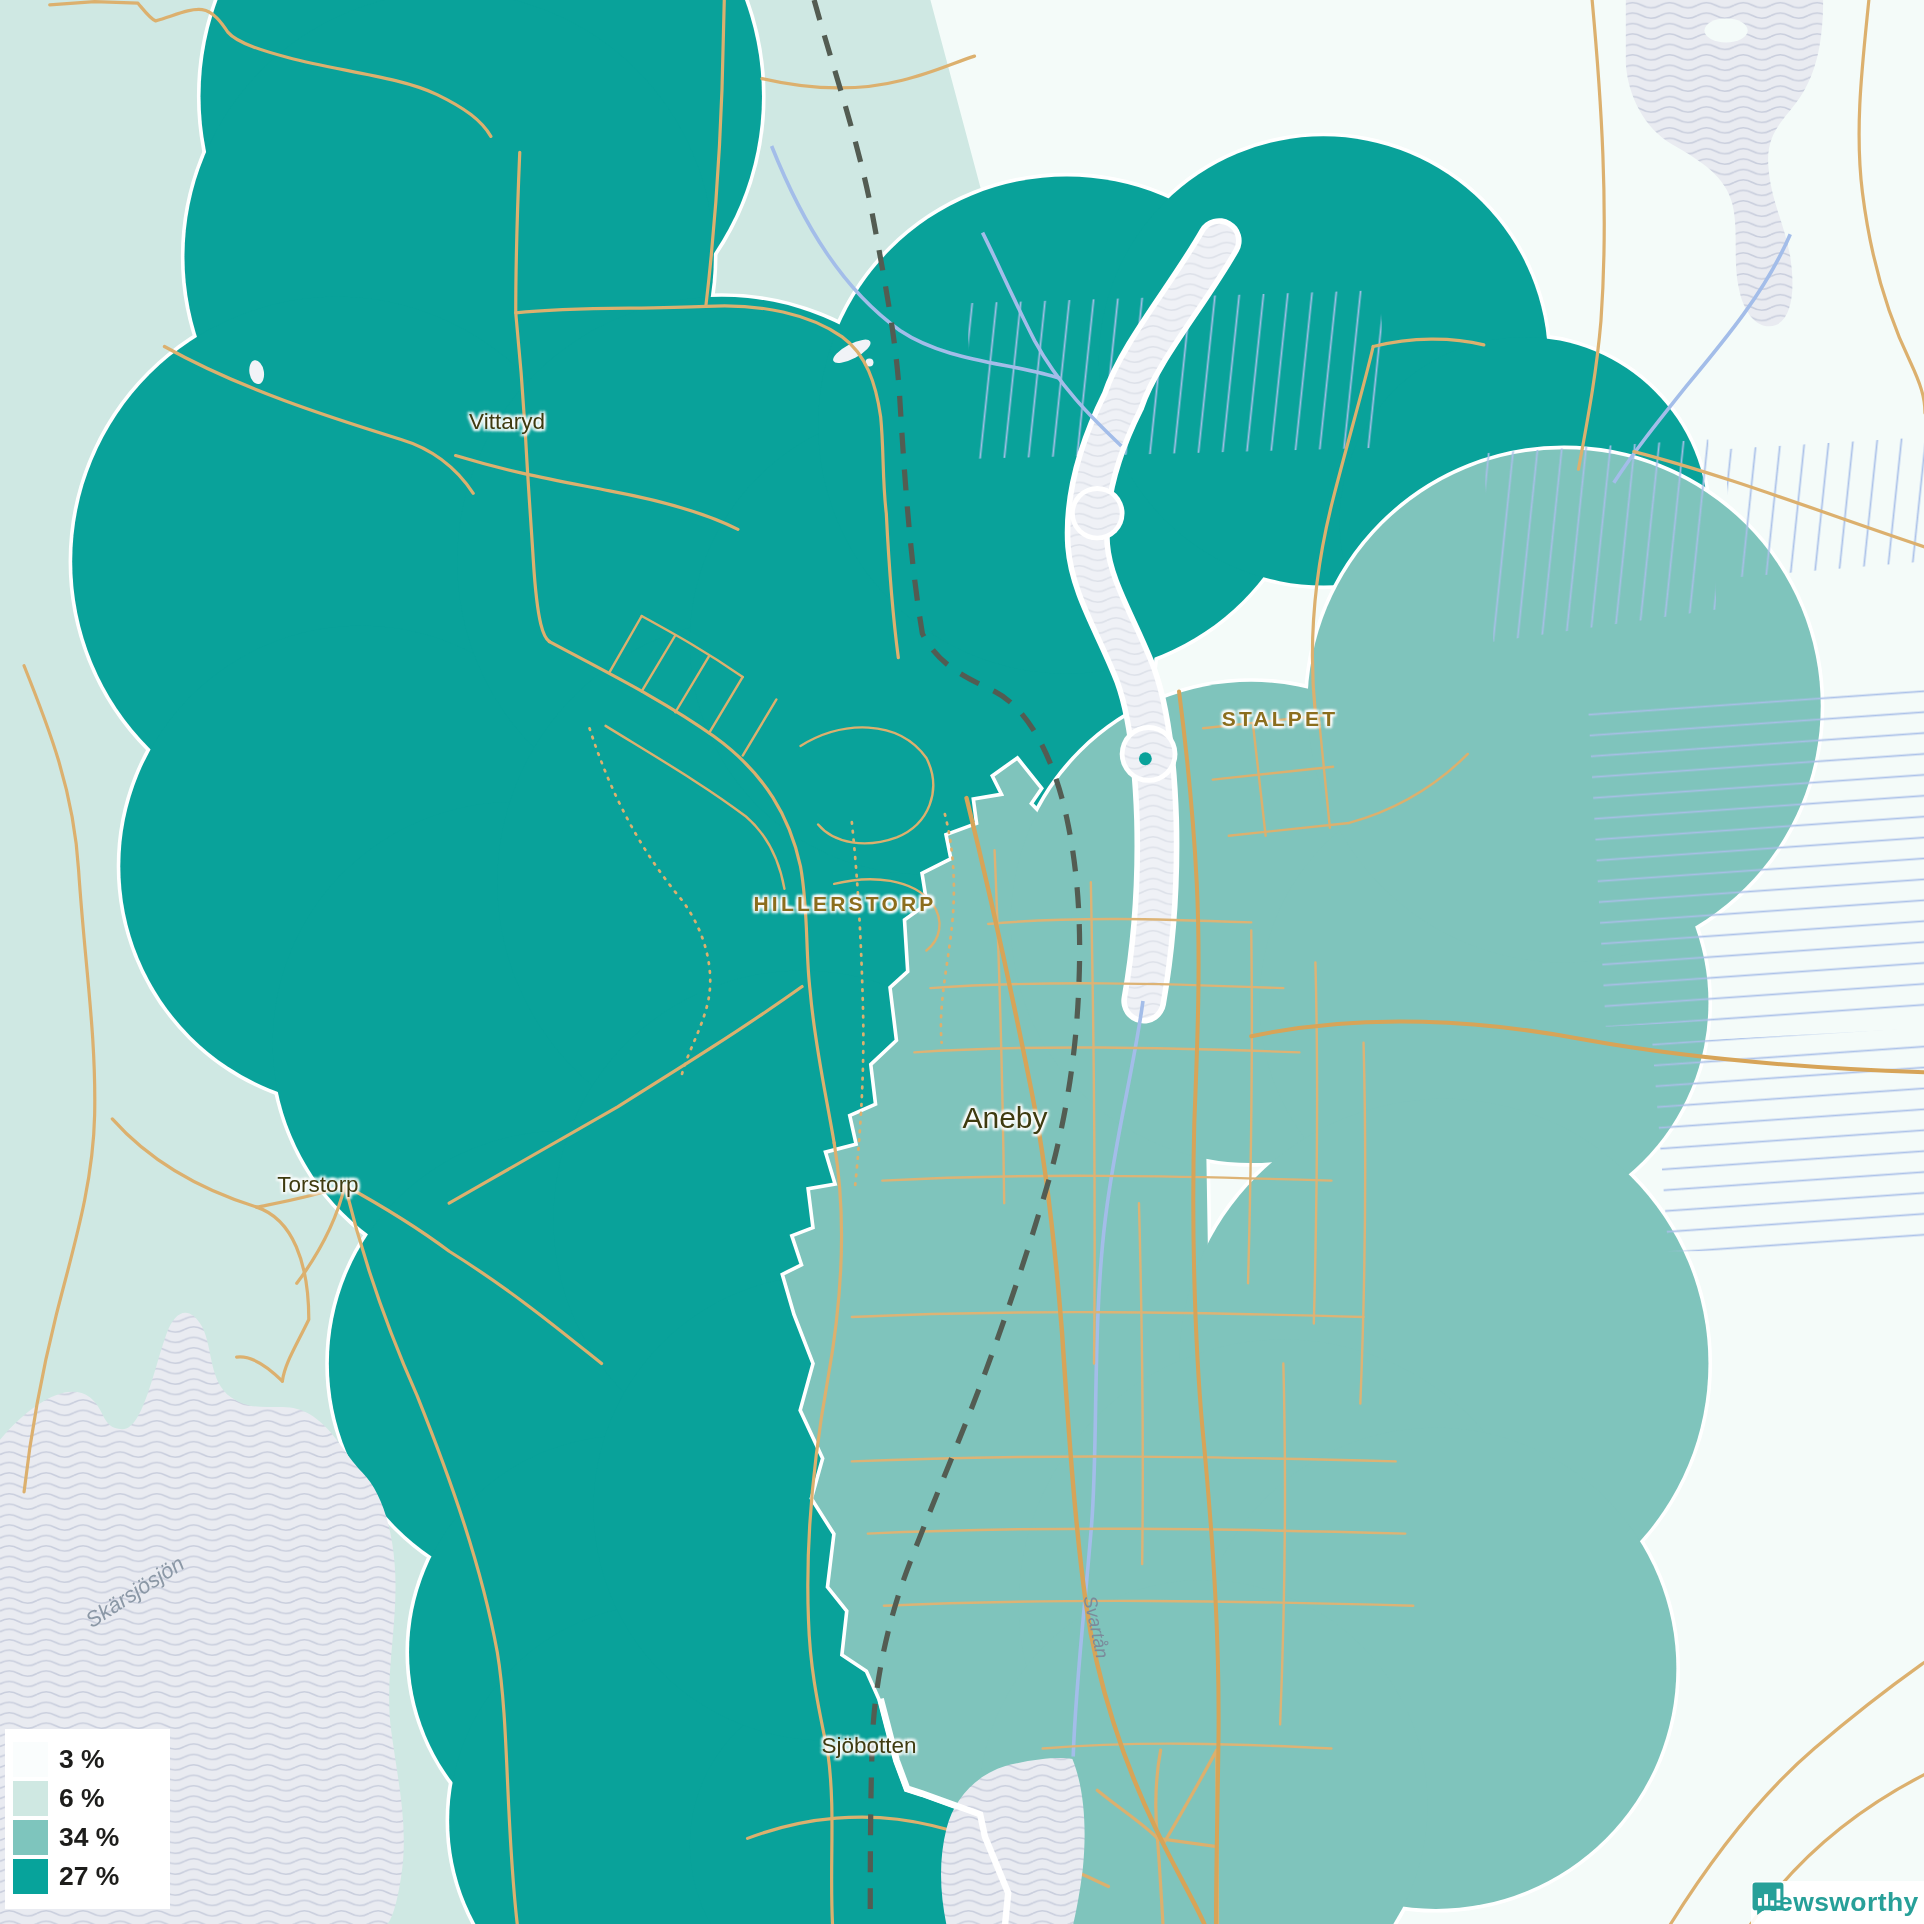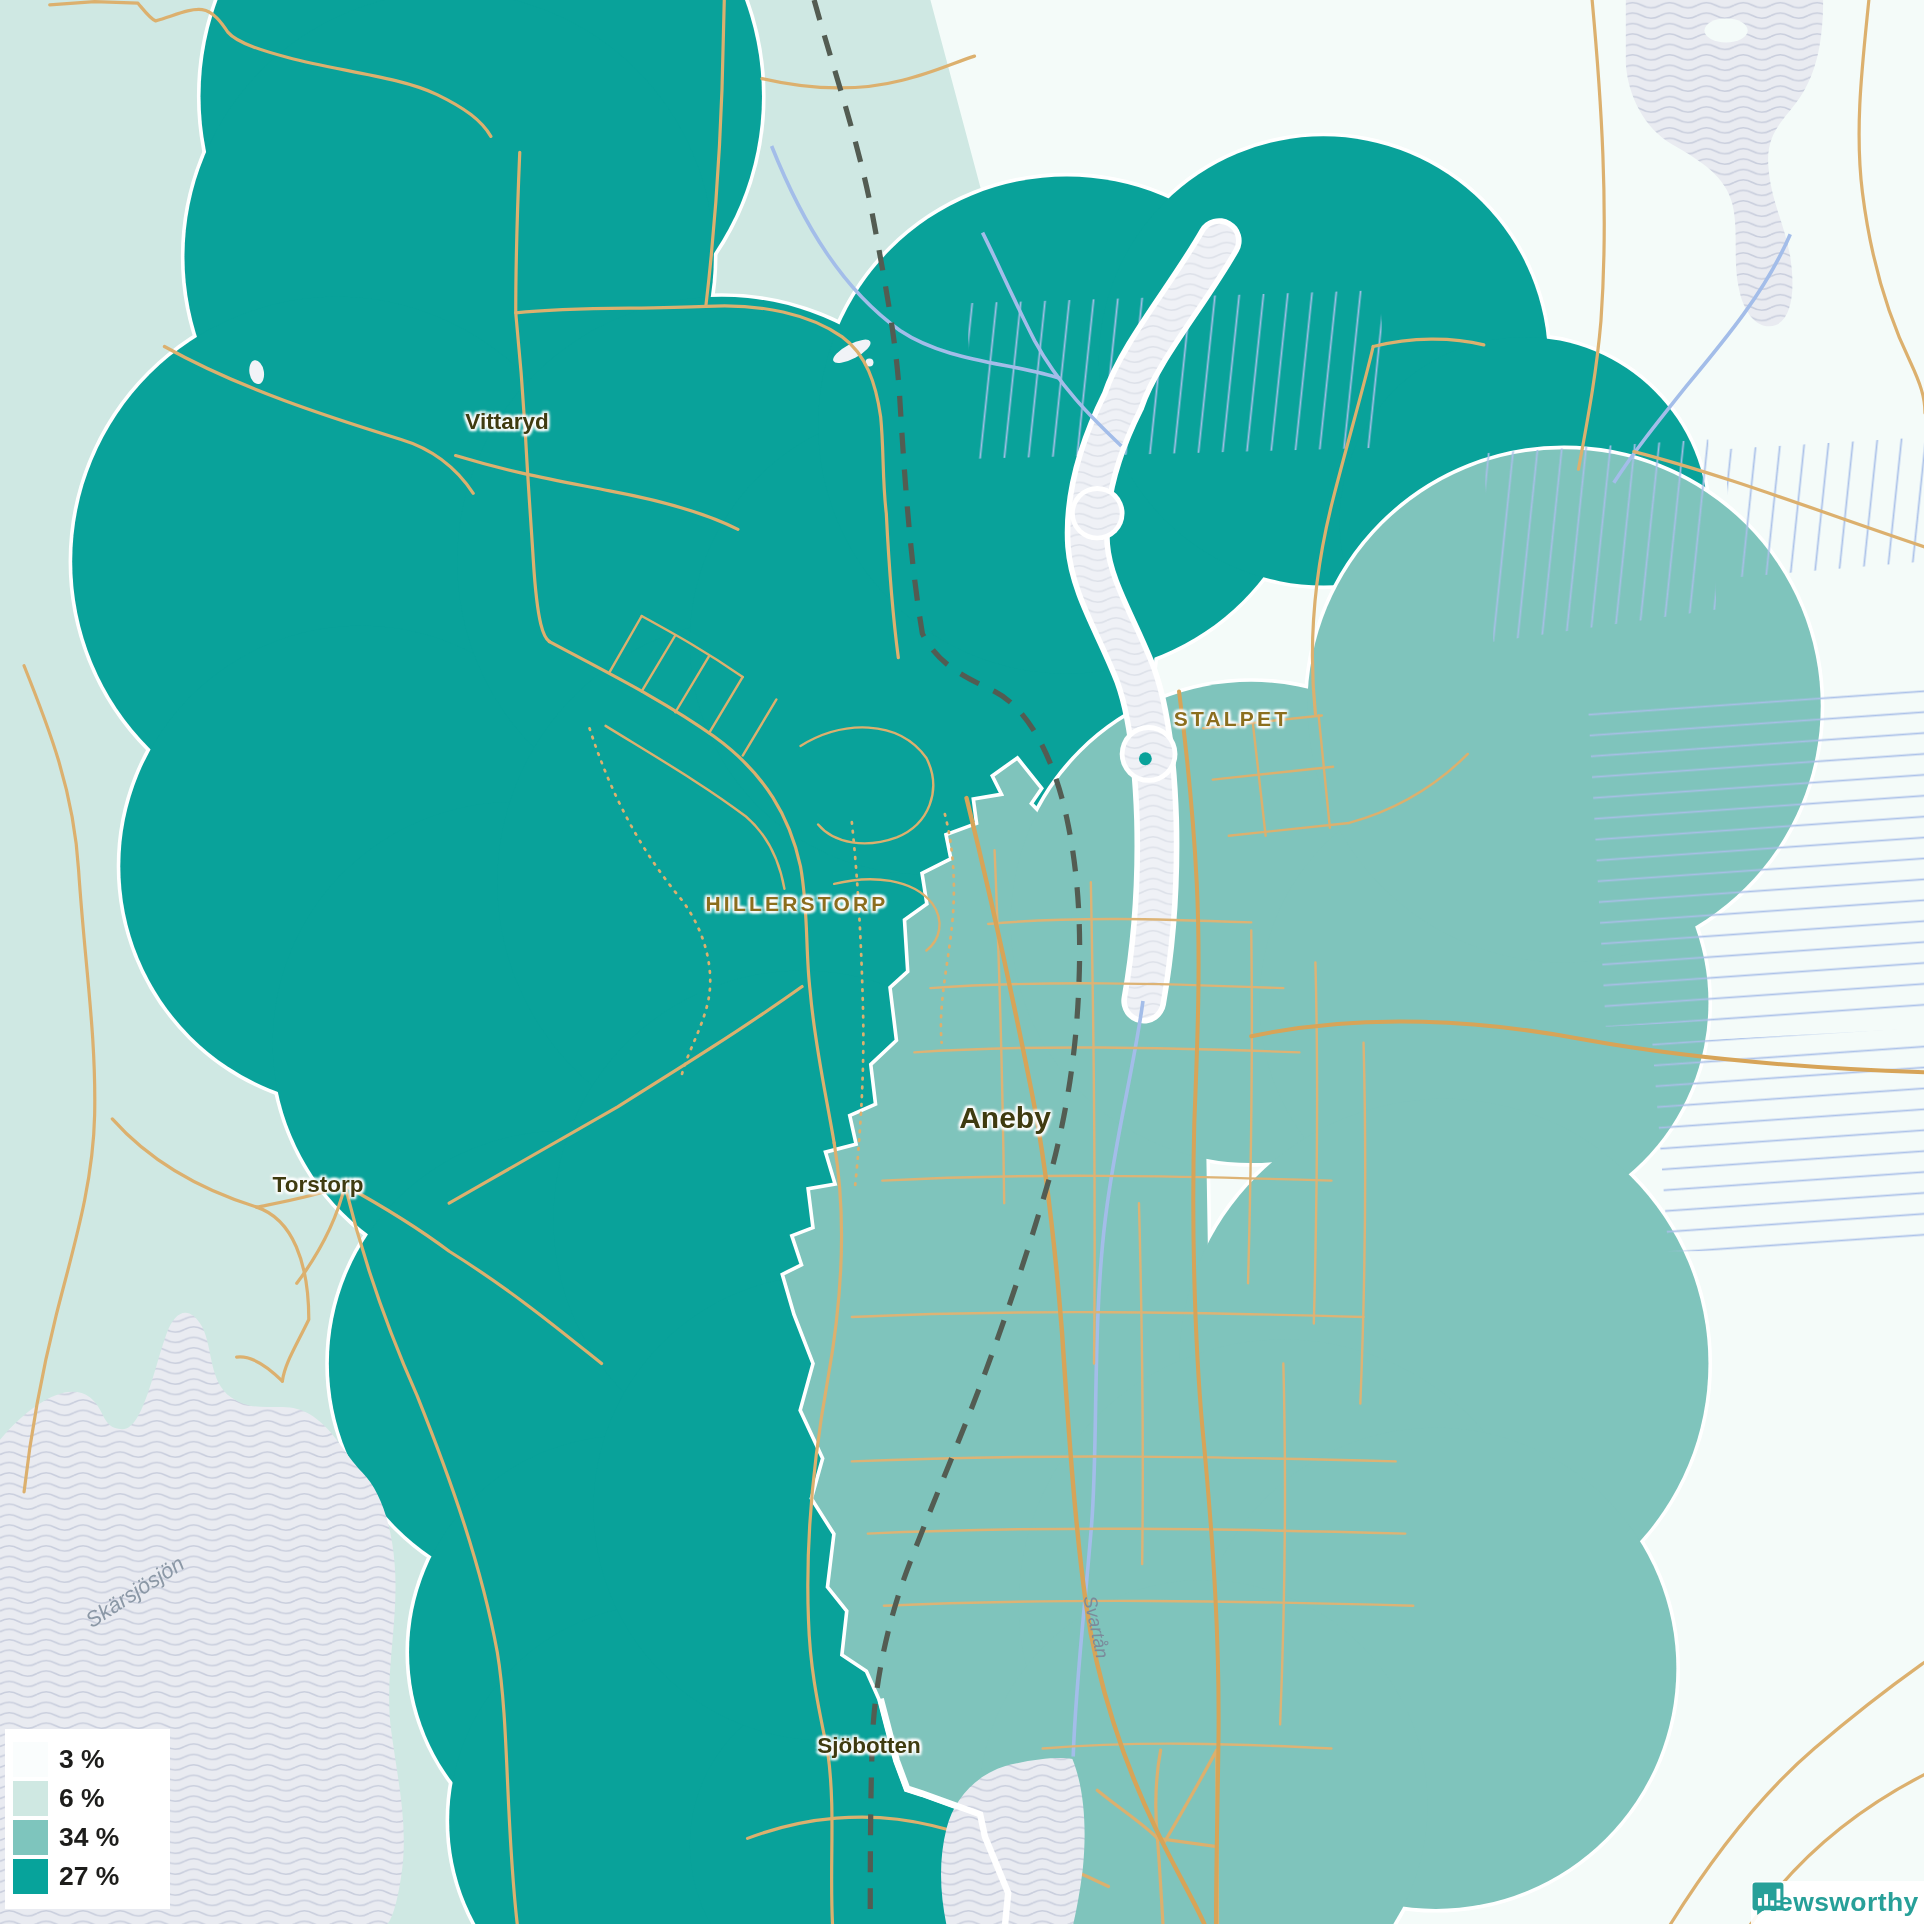--- a/index.html
+++ b/index.html
@@ -10,25 +10,25 @@
     --river-fill:#eff1f6; --river-wave:#dde1e9;
     --lbl-town:#3f3b10; --lbl-district:#8c6e1e; --lbl-water:#8b98a6; --lbl-river:#7b8b9b;
     --brand:#27a099; --boundary:#ffffff;
   }
   html,body{margin:0;padding:0;background:#fff;}
   .stage{position:relative;width:1925px;height:1925px;overflow:hidden;
          font-family:"Liberation Sans","DejaVu Sans",sans-serif;}
   .stage svg{position:absolute;left:0;top:0;}
   
   .map-label{position:absolute;transform:translate(-50%,-50%);white-space:nowrap;pointer-events:none;}
-  .lbl-town{font-weight:bold;font-size:22.5px;color:var(--lbl-town);
+  .lbl-town{font-weight:normal;font-size:22.5px;color:var(--lbl-town);
     text-shadow:0 0 4px #fff,0 0 4px #fff,1.6px 1.6px 2.4px #fff,-1.6px -1.6px 2.4px #fff,1.6px -1.6px 2.4px #fff,-1.6px 1.6px 2.4px #fff;}
   .lbl-town-big{font-size:30px;}
   .lbl-district{font-weight:600;font-size:21px;letter-spacing:3.2px;color:var(--lbl-district);
-    text-shadow:0 0 4px #fff,0 0 4px #fff,1.6px 1.6px 2.4px #fff,-1.6px -1.6px 2.4px #fff,1.6px -1.6px 2.4px #fff,-1.6px 1.6px 2.4px #fff;}
+    text-shadow:0 0 4px #fff,0 0 4px #fff,1.6px 1.6px 2.4px #fff,-1.6px -1.6px 2.4px #fff,1.6px -1.6px 2.4px #fff,-1.6px 1.6px 2.4px #fff;margin-left:48px;}
   .lbl-water{font-style:italic;font-size:21.7px;color:var(--lbl-water);}
   .lbl-river{font-style:italic;font-size:18.4px;color:var(--lbl-river);}
   
   .legend{position:absolute;left:4.8px;top:1729px;width:165px;padding:11.2px 0 13px 8px;
           background:#ffffff;box-sizing:border-box;}
   .legend-row{display:flex;align-items:center;height:39px;}
   .legend-swatch{width:35px;height:35px;flex:0 0 35px;margin-right:11.2px;}
   .legend-label{font-size:26.5px;font-weight:bold;color:#1d1d1b;}
   
   .attribution{position:absolute;right:0;bottom:0;height:38px;padding:3.2px 6.4px 3.2px 8px;

